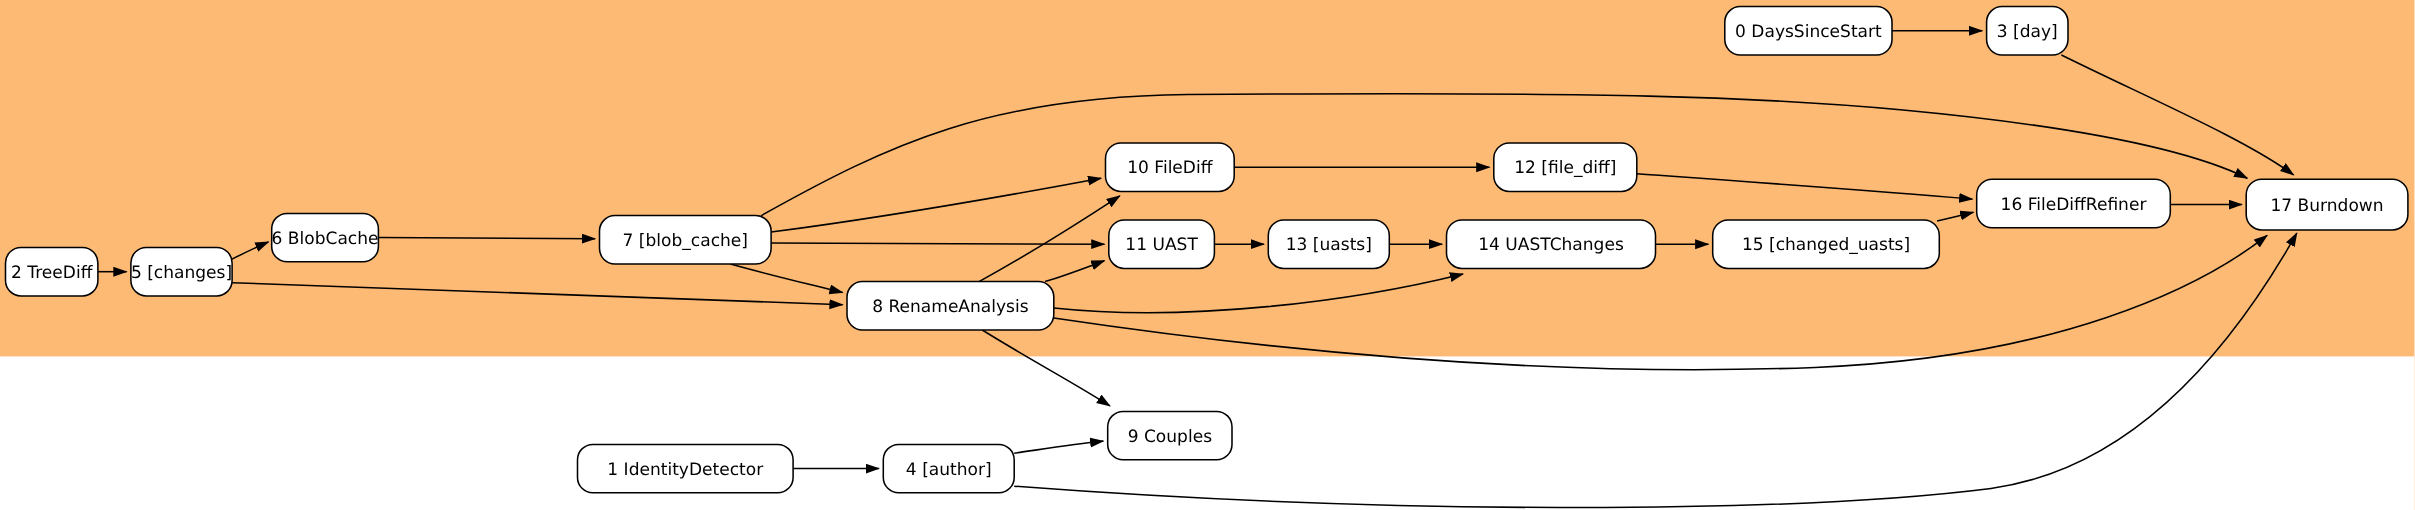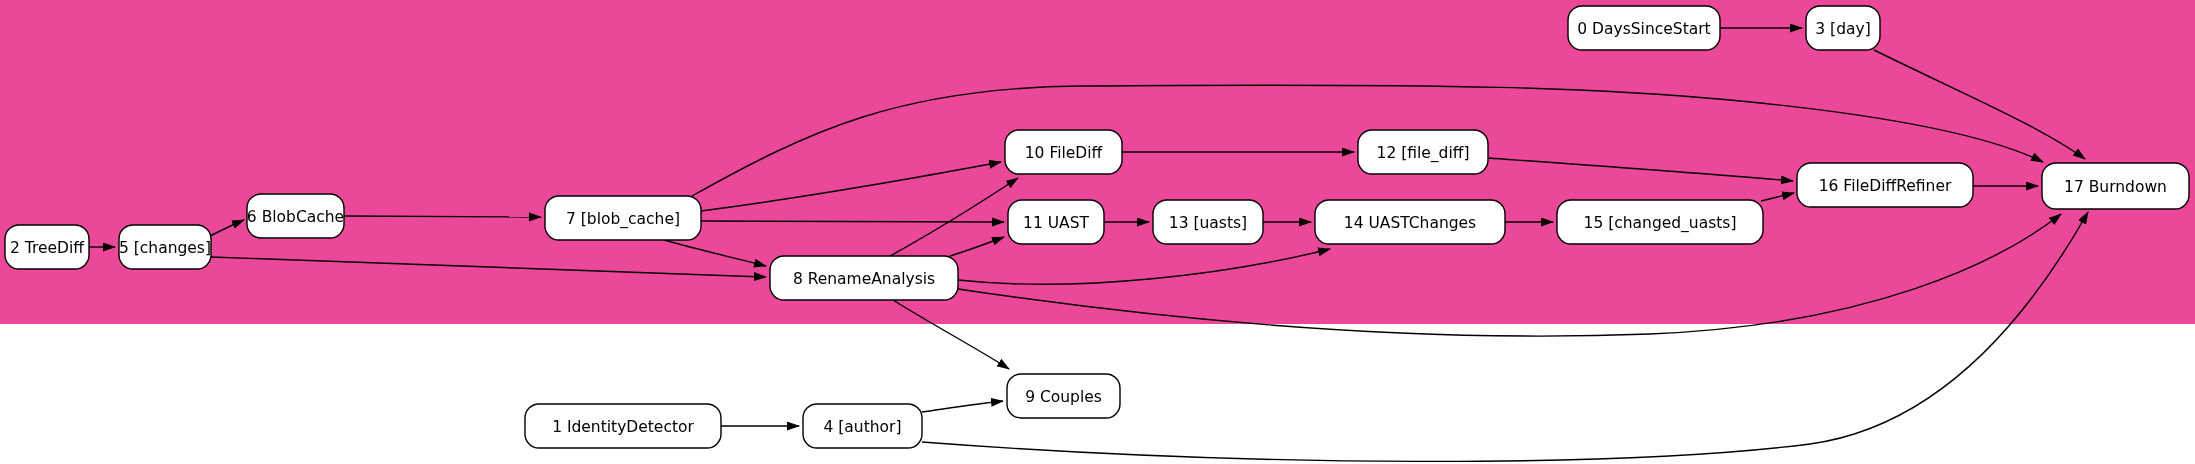--- a/index.html
+++ b/index.html
@@ -8,21 +8,21 @@
     background: #ffffff;
     width: 2195px;
     height: 464px;
     overflow: hidden;
     font-family: "DejaVu Sans", "Liberation Sans", sans-serif;
   }
   .graph-wrap {
     position: relative;
     width: 2195px;
     height: 324px;
-    background: #ec4899;
+    background: #fdba74;
   }
   svg { display: block; }
   .node-box {
     fill: #ffffff;
     stroke: #000000;
     stroke-width: 1.4;
   }
   .node-label {
     fill: #000000;
     font-size: 15.5px;

